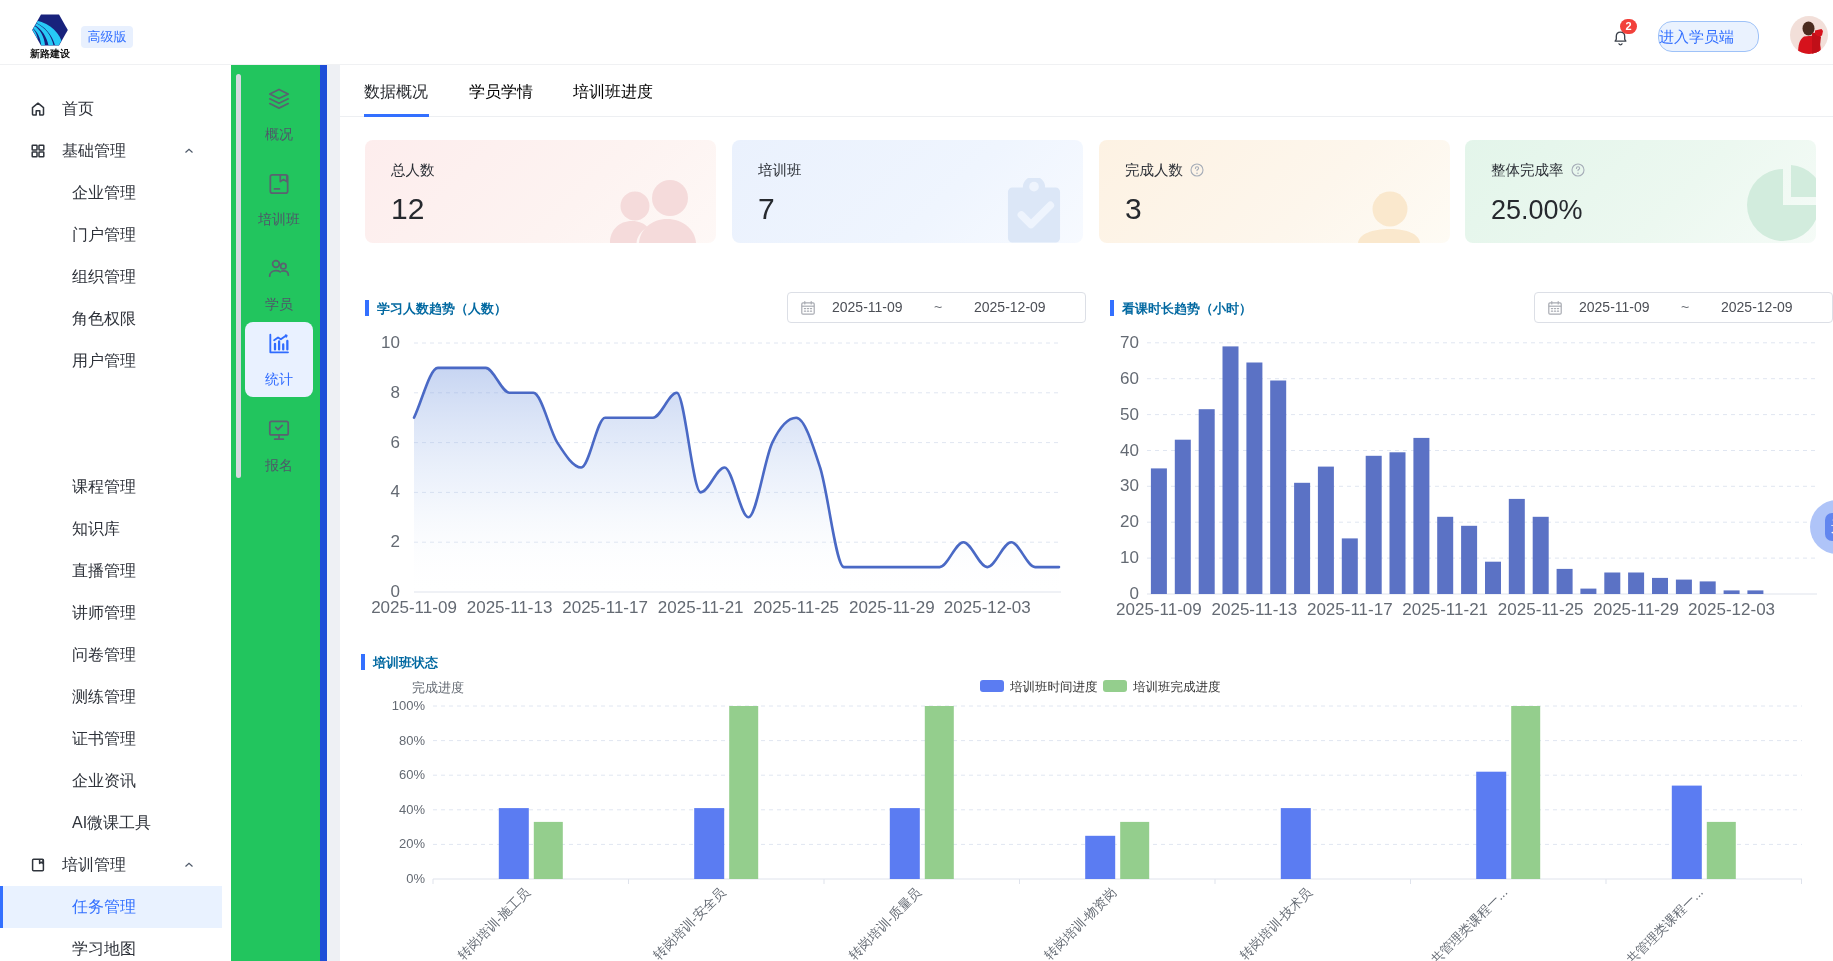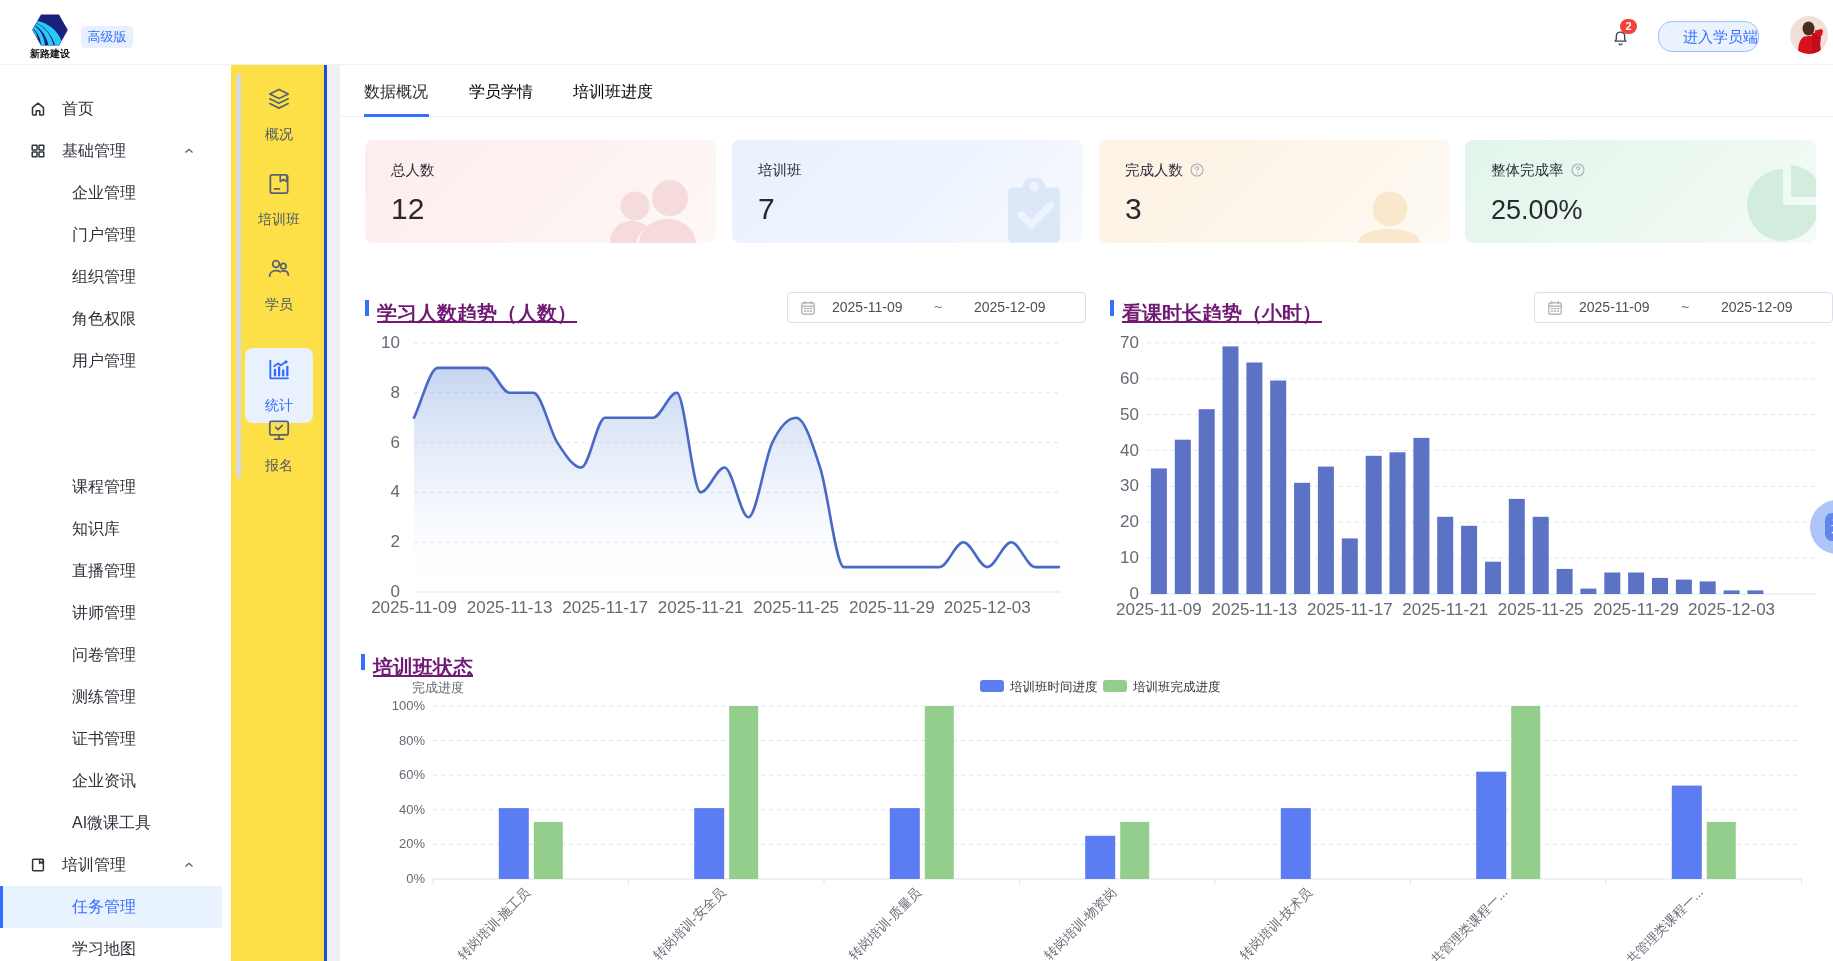--- a/index.html
+++ b/index.html
@@ -5,48 +5,48 @@
 <style>
 * { margin:0; padding:0; box-sizing:border-box; }
 html,body { width:1833px; height:961px; overflow:hidden; background:#EEF0F4;
   font-family:"Liberation Sans", sans-serif; }
 #stage { position:absolute; inset:0; width:1833px; height:961px; }
 #header { position:absolute; left:0; top:0; width:1833px; height:65px; background:#fff;
   border-bottom:1px solid #F0F1F3; z-index:5; }
 .badge { position:absolute; left:81px; top:26px; width:52px; height:22px; background:#E8F0FE;
   color:#3370FF; font-size:13px; text-align:center; line-height:22px; border-radius:4px; }
 .entbtn { position:absolute; left:1658px; top:21px; width:101px; height:31px; background:#EAF2FE;
-  border:1px solid #9EC2F8; border-radius:14px; color:#3370FF; font-size:15px; text-align:right;
+  border:1px solid #9EC2F8; border-radius:14px; color:#3370FF; font-size:15px; text-align:left;
   line-height:29px; }
 #sidebar { position:absolute; left:0; top:65px; width:231px; height:896px; background:#fff; }
 #sbthumb { position:absolute; left:236px; top:74px; width:5px; height:404px; background:#D7DAE0; border-radius:3px; z-index:4; }
 .mitem { position:absolute; left:0; width:231px; height:42px; font-size:16px; color:#2E323A; }
 .mitem .micon { position:absolute; left:30px; top:13px; width:16px; height:16px; }
 .mi { width:16px; height:16px; display:block; }
 .mitem .mlabel { position:absolute; left:62px; top:0; line-height:42px; }
 .mitem .mlabel.sub { left:72px; }
 .arr { position:absolute; right:36px; top:15px; width:12px; height:12px; }
 .mitem.sel { background:#E9F2FF; color:#3370FF; width:222px; }
 .mitem.sel::before { content:""; position:absolute; left:0; top:0; width:3px; height:42px; background:#3370FF; }
-#rail { position:absolute; left:231px; top:65px; width:96px; height:896px; background:#fde047;
-  border-right:3px solid #1d4ed8; }
+#rail { position:absolute; left:231px; top:65px; width:96px; height:896px; background:#22c55e;
+  border-right:7px solid #1d4ed8; }
 .ritem { position:absolute; left:14px; width:68px; text-align:center; }
 .ri { width:26px; height:26px; display:inline-block; }
 .rtext { font-size:14px; color:#4E5969; margin-top:10px; }
-.ract { background:#E9F1FF; border-radius:8px; padding:9px 0 8px; left:14px; width:68px;margin-top:26px; }
+.ract { background:#E9F1FF; border-radius:8px; padding:9px 0 8px; left:14px; width:68px; }
 #content { position:absolute; left:340px; top:65px; width:1493px; height:896px; background:#fff; }
 .tab { position:absolute; top:82px; font-size:16px; color:#000000; z-index:3; }
 .tab.on { color:#26292E; }
 #tabline { position:absolute; left:340px; top:116px; width:1493px; height:1px; background:#EDEFF2; }
 #tabbar { position:absolute; left:364px; top:114px; width:65px; height:2.5px; background:#3370FF; }
 .card { position:absolute; top:140px; width:351px; height:103px; border-radius:8px; overflow:hidden; }
 .clabel { position:absolute; left:26px; top:21px; font-size:14.5px; color:#2B2F36; }
 .qm { width:14px; height:14px; display:inline-block; vertical-align:-2px; margin-left:3px; }
 .cval { position:absolute; left:26px; top:52px; font-size:30px; color:#26292E; }
-.sect { position:absolute; font-size:20px; font-weight:bold; color:#701a75;text-decoration:underline; }
+.sect { position:absolute; font-size:13px; font-weight:bold; color:#0369a1; }
 .sbar { position:absolute; width:4px; height:16px; background:#3370FF; }
 .dp { position:absolute; top:292px; width:299px; height:31px; border:1px solid #DCDFE6; border-radius:4px;
   background:#fff; }
 .cal { position:absolute; left:12px; top:7px; width:16px; height:16px; }
 .dp span { position:absolute; top:0; line-height:29px; font-size:14px; color:#4C4F56; }
 .dp .d1 { left:44px; }
 .dp .dsep { left:146px; color:#6b6f76; }
 .dp .d2 { left:186px; }
 .lgd { position:absolute; top:680px; height:12px; z-index:3; }
 .lgd .sw { position:absolute; top:0; width:24px; height:12px; border-radius:3px; }

